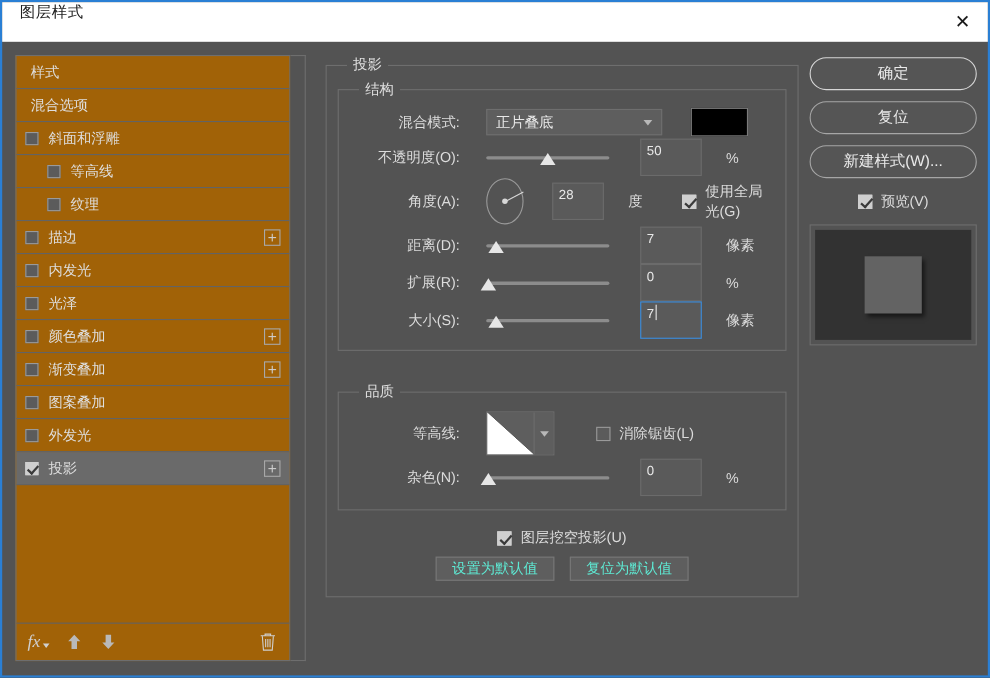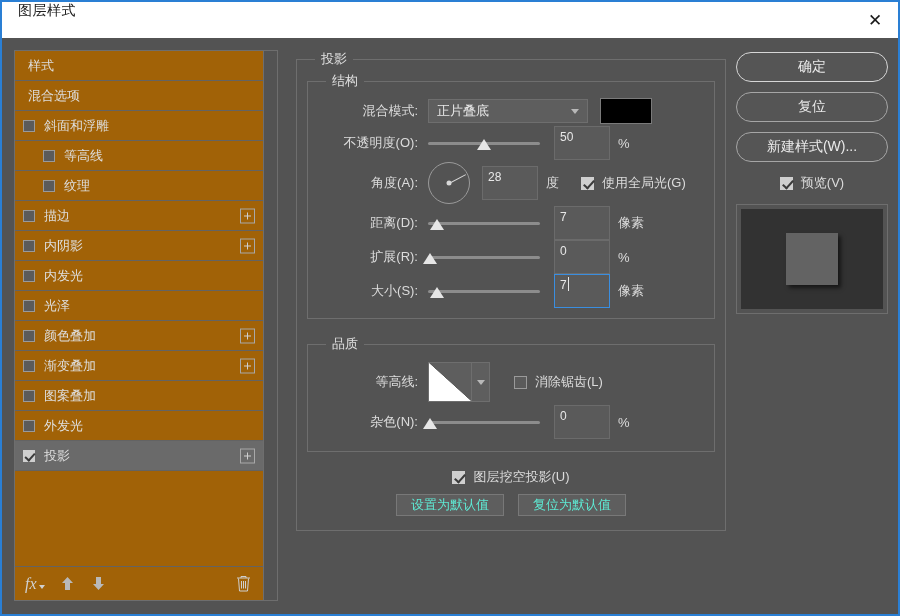--- a/index.html
+++ b/index.html
@@ -159,26 +159,27 @@
     margin: 0;
     padding: 0;
   }
   fieldset.group > legend {
     padding: 0 6px;
     margin-left: 8px;
     color: #e0e0e0;
     font-size: 13px;
   }
   #grp-shadow { padding: 4px 10px 12px 10px; }
-  #grp-structure { padding: 6px 10px 10px 10px; margin-bottom: 16px; }
+  #grp-structure { padding: 6px 10px 10px 10px; margin-bottom: 28px; }
   #grp-quality { padding: 6px 10px 12px 10px; }
 
   .row {
     display: flex; align-items: center;
     min-height: 30px;
+    gap: 14px;
   }
   .row .lab {
     width: 110px;
     text-align: right;
     padding-right: 10px;
     font-size: 13px;
     color: #dcdcdc;
     flex: 0 0 110px;
     white-space: nowrap;
   }
@@ -409,25 +410,20 @@
             <span class="cb"></span>
             <span class="label">等高线</span>
           </div>
           <div class="style-row indent">
             <span class="cb"></span>
             <span class="label">纹理</span>
           </div>
           <div class="style-row">
             <span class="cb"></span>
             <span class="label">描边</span>
-            <span class="plus-btn"></span>
-          </div>
-          <div class="style-row">
-            <span class="cb"></span>
-            <span class="label">内阴影</span>
             <span class="plus-btn"></span>
           </div>
           <div class="style-row">
             <span class="cb"></span>
             <span class="label">内发光</span>
           </div>
           <div class="style-row">
             <span class="cb"></span>
             <span class="label">光泽</span>
           </div>

